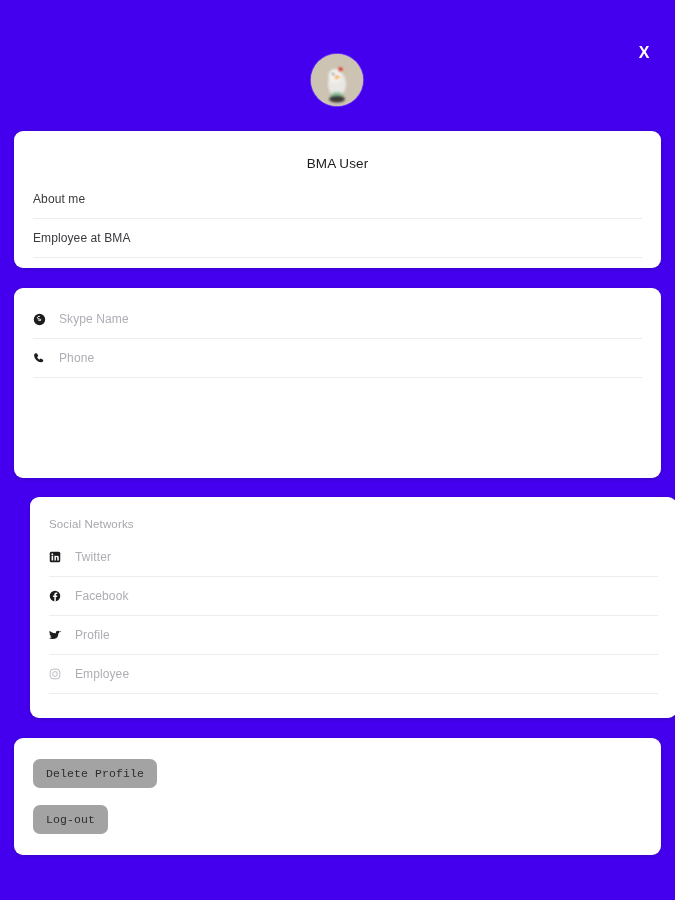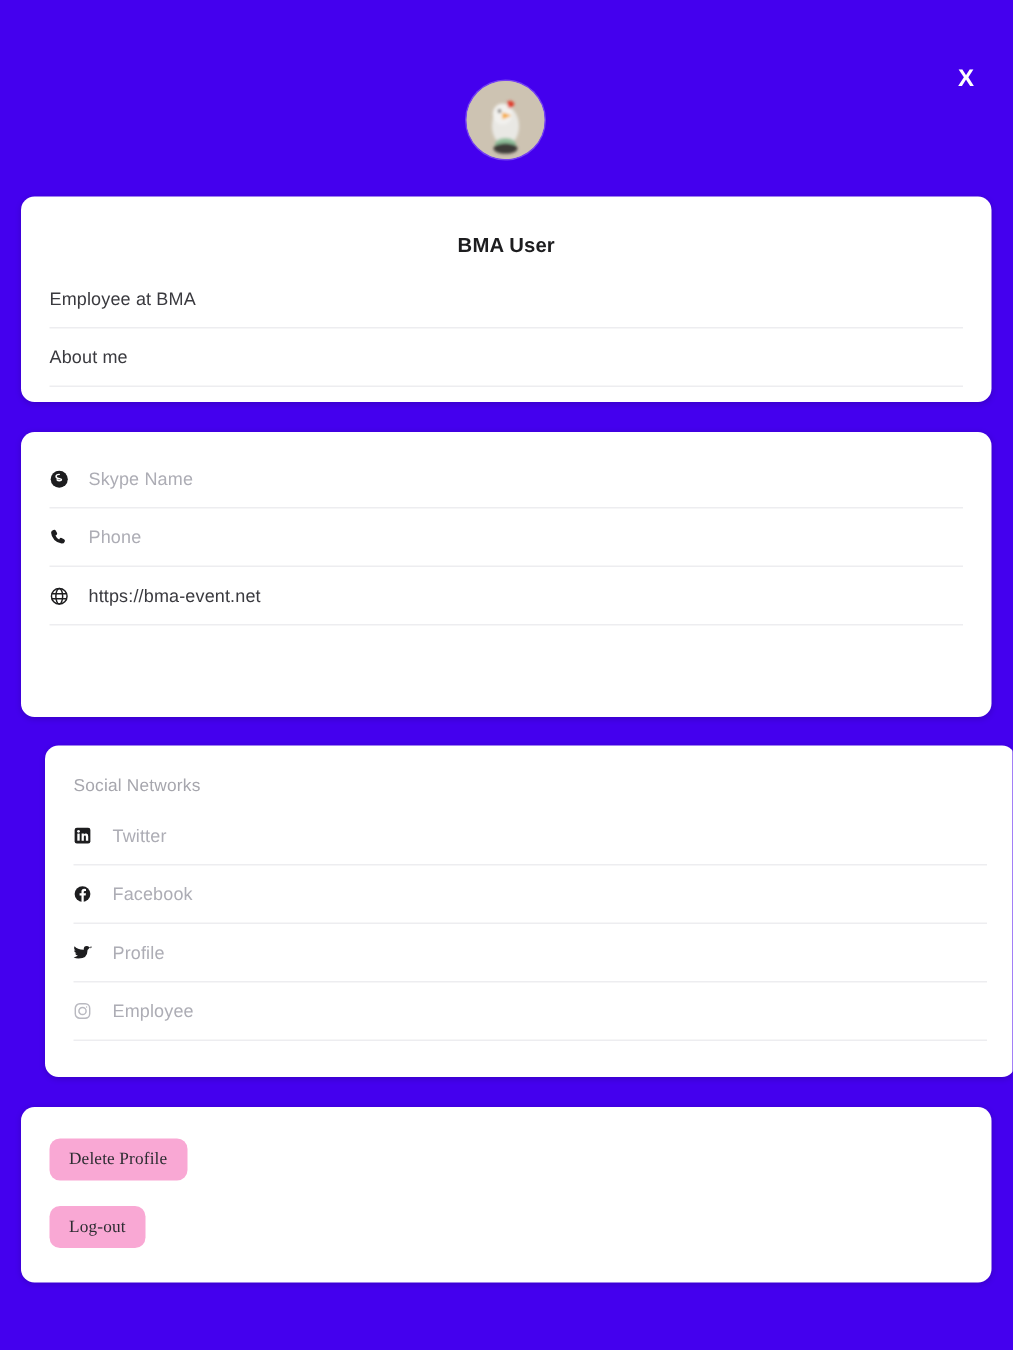--- a/index.html
+++ b/index.html
@@ -66,21 +66,21 @@
   }
 
   #card-profile { top: 131px;  height: 137px; }
   #card-contact { top: 288px;  height: 190px; }
   #card-social  { top: 497px;  height: 221px; margin-left: 16px; }
   #card-actions { top: 738px;  height: 117px; }
 
   .card-title {
     text-align: center;
     font-size: 13.5px;
-    font-weight: 700;
+    font-weight: 400;
     color: #1d1d1f;
     padding-top: 25px;
     letter-spacing: 0.1px;
   }
 
   .section-label {
     font-size: 11.5px;
     color: #a6a6ad;
     padding: 21px 0 0 19px;
     letter-spacing: 0.15px;
@@ -124,27 +124,27 @@
   
   .actions {
     padding: 21px 19px 0 19px;
     display: flex;
     flex-direction: column;
     align-items: flex-start;
     gap: 17px;
   }
 
   .pill {
-    background: #f9a8d4;
+    background: #a3a3a3;
     border: none;
     border-radius: 7px;
     padding: 8px 13px;
     font-size: 11.5px;
     color: #2d2d32;
-    font-family: Liberation Serif, serif;
+    font-family: Liberation Mono, monospace;
     cursor: pointer;
     letter-spacing: 0.1px;
   }
 </style>
 </head>
 <body>
 
 <div class="header">
 
   <div class="avatar">
@@ -167,24 +167,24 @@
     </svg>
   </div>
 
   <button class="close-btn">X</button>
 </div>
 
 <div class="card" id="card-profile">
   <div class="card-title">BMA User</div>
   <div class="rows">
     <div class="row no-icon">
+      <span class="txt">About me</span>
+    </div>
+    <div class="row no-icon">
       <span class="txt">Employee at BMA</span>
-    </div>
-    <div class="row no-icon">
-      <span class="txt">About me</span>
     </div>
   </div>
 </div>
 
 <div class="card" id="card-contact">
   <div class="rows">
 
 
     <div class="row">
       <span class="ico">
@@ -198,30 +198,20 @@
 
     <div class="row">
       <span class="ico">
         <svg width="13" height="13" viewBox="0 0 16 16" fill="currentColor">
           <path d="M3.2 1.6 q1.4 -0.6 2 0.6 l1 2 q0.4 0.9 -0.5 1.5 l-0.8 0.5 q0.9 2.2 3 3.3 l0.5 -0.8 q0.6 -1 1.5 -0.5 l2 1 q1.2 0.6 0.6 2 q-0.7 1.6 -2.6 1.5 q-3.3 -0.3 -5.9 -2.9 Q1.4 6.8 1.3 3.9 q0 -1.7 1.9 -2.3 z"></path>
         </svg>
       </span>
       <span class="txt placeholder">Phone</span>
     </div>
 
-    <div class="row">
-      <span class="ico">
-        <svg width="13" height="13" viewBox="0 0 16 16" fill="none" stroke="currentColor" stroke-width="1.2">
-          <circle cx="8" cy="8" r="6.4"></circle>
-          <ellipse cx="8" cy="8" rx="2.8" ry="6.4"></ellipse>
-          <path d="M1.8 6 H14.2 M1.8 10 H14.2"></path>
-        </svg>
-      </span>
-      <span class="txt">https://bma-event.net</span>
-    </div>
 
   </div>
 </div>
 
 <div class="card" id="card-social">
   <div class="section-label">Social Networks</div>
   <div class="rows">
 
     <div class="row">
       <span class="ico">

